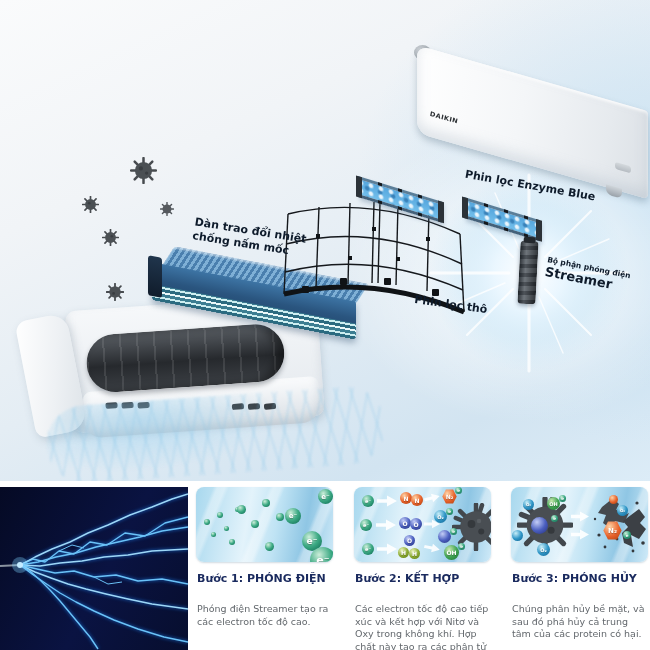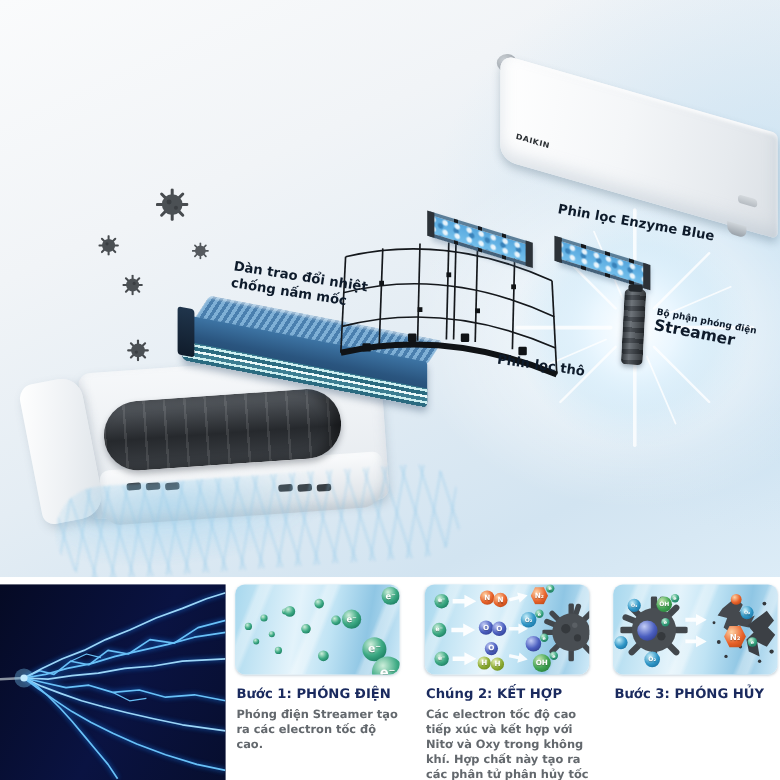--- a/index.html
+++ b/index.html
@@ -113,21 +113,21 @@
     background:linear-gradient(118deg,#050a24 0%,#0a1342 55%,#070e2e 100%); }
 
   .step-card { position:absolute; top:0; width:137px; }
   .step-image { position:relative; top:6px; width:137px; height:75px; border-radius:8px; overflow:hidden;
     background:linear-gradient(100deg,#a8d8ee 0%,#e3f3fb 38%,#bfe3f4 58%,#8fc6e4 78%,#cfeaf8 100%);
     box-shadow:0 1px 2px rgba(120,150,170,.35); }
   .step-image::before { content:""; position:absolute; inset:0;
     background:repeating-linear-gradient(112deg, transparent 0 16px, rgba(255,255,255,.5) 20px 27px, transparent 31px 52px);
     opacity:.75; }
   .step-title { position:absolute; top:91px; left:1px; font-size:11px; font-weight:700; color:#1a2a5e; white-space:nowrap; }
-  .step-desc { position:absolute; top:109px; left:1px; width:136px; font-size:9.5px; line-height:1.32; color:#63686d;font-weight:bold; }
+  .step-desc { position:absolute; top:122px; left:1px; width:136px; font-size:9.5px; line-height:1.32; color:#63686d; }
 
   
   .orb { position:absolute; border-radius:50%; display:flex; align-items:center; justify-content:center;
     color:#fff; font-weight:700; text-shadow:0 1px 1px rgba(0,0,0,.3); z-index:3; }
   .orb.g { background:radial-gradient(circle at 35% 30%, #cdeeda, #3daa84 48%, #14755a 88%); }
   .orb.orange { background:radial-gradient(circle at 35% 30%, #ffd3a6, #e8622a 52%, #a33a0c); }
   .orb.blue { background:radial-gradient(circle at 35% 30%, #c3cdf6, #4b5fc0 52%, #232e78); }
   .orb.teal { background:radial-gradient(circle at 35% 30%, #c6edf8, #2f96c7 52%, #0f5f8d); }
   .orb.olive { background:radial-gradient(circle at 35% 30%, #eaf3bd, #8dac33 52%, #5a7812); }
   .orb.hex { border-radius:0; clip-path:polygon(26% 3%,74% 3%,98% 50%,74% 97%,26% 97%,2% 50%); }
@@ -469,21 +469,21 @@
         <span class="orb g" style="left:96px;top:41px;width:7px;height:7px;font-size:4px">
             <span>e</span>
           </span>
         <span class="orb g" style="left:90px;top:58px;width:15px;height:15px;font-size:6px;background:radial-gradient(circle at 35% 30%,#c8e8b0,#3fa352 52%,#1d6e2e)">
             <span>OH</span>
           </span>
         <span class="orb g" style="left:104px;top:56px;width:7px;height:7px;font-size:4px">
             <span>e</span>
           </span>
       </div>
-      <div class="step-title">Chúng 2: KẾT HỢP</div>
+      <div class="step-title">Bước 2: KẾT HỢP</div>
       <div class="step-desc">Các electron tốc độ cao tiếp xúc và kết hợp với Nitơ và Oxy trong không khí. Hợp chất này tạo ra các phân tử phân hủy tốc độ cao</div>
     </div>
 
     <div class="step-card" style="left:511px">
       <div class="step-image">
         <svg class="virus" style="position:absolute;left:6px;top:10px;z-index:1" width="56" height="56" viewBox="-16 -16 32 32">
           <g stroke="#42474c" stroke-width="3" stroke-linecap="round">
               <line x1="0" y1="-9" x2="0" y2="-15"></line>
               <line x1="6.4" y1="-6.4" x2="10.6" y2="-10.6"></line>
               <line x1="9" y1="0" x2="15" y2="0"></line>
@@ -544,16 +544,17 @@
           </span>
         <span class="orb teal" style="left:106px;top:18px;width:11px;height:11px;font-size:4px">
             <span>O₂</span>
           </span>
         <span class="orb orange" style="left:98px;top:8px;width:9px;height:9px"></span>
         <span class="orb g" style="left:112px;top:44px;width:8px;height:8px;font-size:4px">
             <span>e</span>
           </span>
       </div>
       <div class="step-title">Bước 3: PHÓNG HỦY</div>
+      <div class="step-desc">Chúng phân hủy bề mặt, và sau đó phá hủy cả trung tâm của các protein có hại.</div>
     </div>
 
   </div>
 </div>
 
 </body></html>

